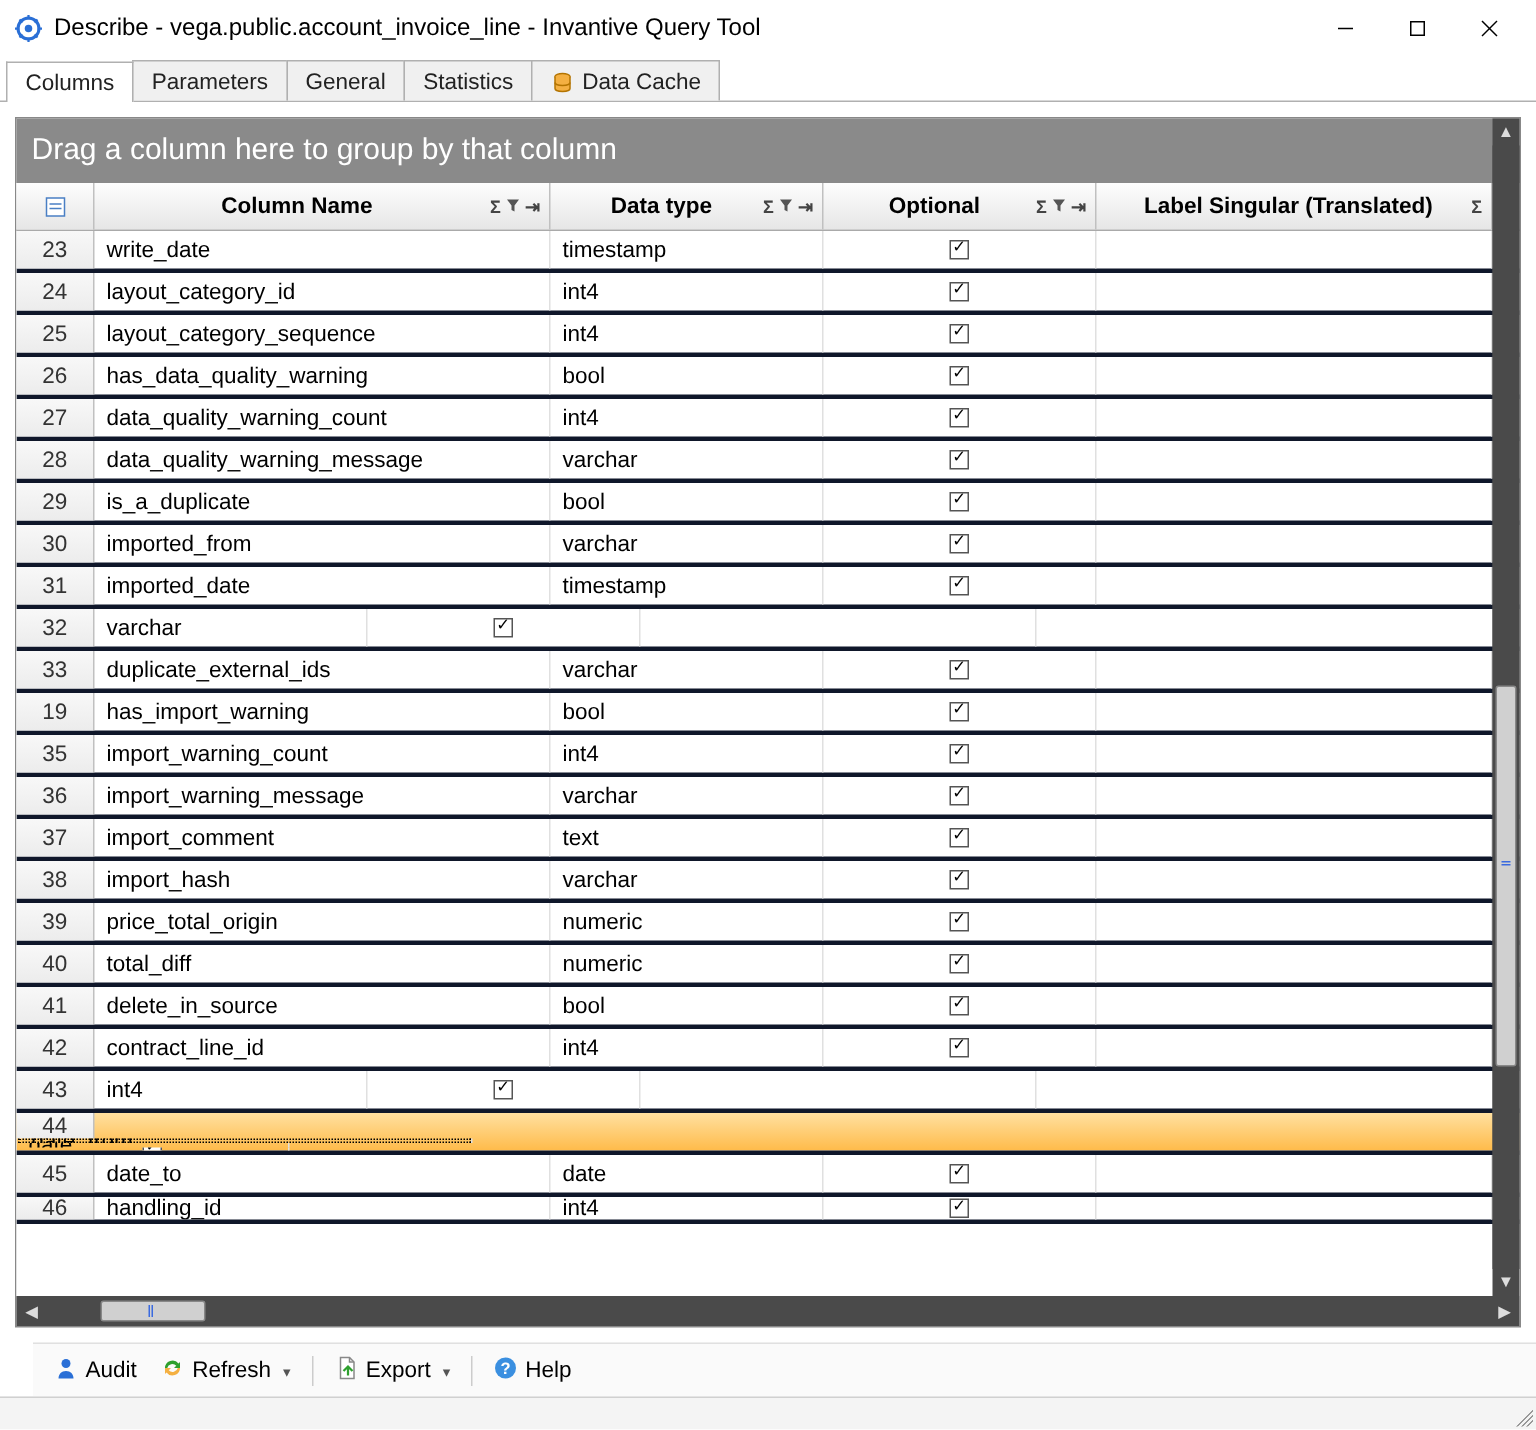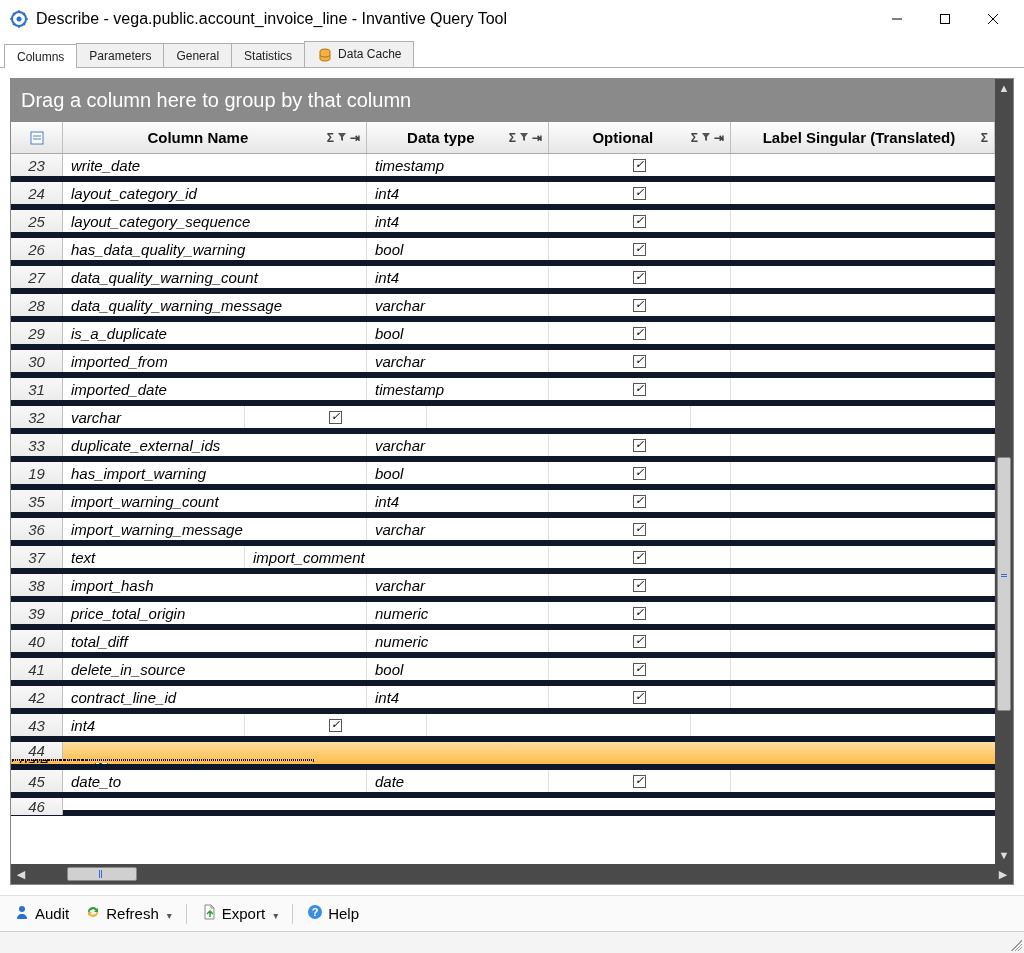--- a/index.html
+++ b/index.html
@@ -47,23 +47,23 @@
     background: #fff;
     border-bottom: 1px solid #b0b0b0;
   }
   .tab {
     padding: 5px 12px 4px 12px;
     border: 1px solid #b0b0b0;
     border-bottom: none;
     background: #f0f0f0;
     margin-right: -1px;
     position: relative;
-    font-size: 12px;
+    font-size: 15px;
     color: #222;
-    display: inline-flex; align-items: flex-start; gap: 5px;
+    display: inline-flex; align-items: flex-end; gap: 5px;
   }
   .tab.active {
     background: #fff;
     z-index: 2;
     top: 1px;
   }
   .tab .tab-icon {
     width: 16px; height: 16px;
     display: inline-flex; align-items:center; justify-content:center;
   }
@@ -111,24 +111,23 @@
     border-right:1px solid #c0c0c0;
   }
   .grid-body {
     flex: 1; overflow: hidden;
     background: #fff;
     position: relative;
   }
   .grid-row {
     display: flex;
     height: 28px;
-    border-bottom: 6px solid #0f172a;
+    border-bottom: 3px solid #0f172a;
     font-size: 15px;
     align-items: stretch;
-    font-style: italic;
   }
   .grid-row.selected {
     background: linear-gradient(#ffe0a0,#ffbb4a);
     flex-direction: column;
   }
   .grid-row.selected .cell-name {
     outline: 1px dotted #000;
     outline-offset: -2px;
     padding-left: 10px;
   }
@@ -198,20 +197,21 @@
     border-left:3px double #3a6adf;
   }
   
   .bottombar {
     height: 36px;
     display:flex; align-items:center;
     padding: 0 8px;
     gap: 4px;
     border-top:1px solid #e0e0e0;
     background:#fafafa;
+    margin-left:22px;
   }
   .tool-btn {
     display:inline-flex; align-items:center; gap:5px;
     padding:3px 6px;
     font-size:15px;
   }
   .tool-btn .drop::after { content:"▾"; font-size:10px; color:#555; margin-left:3px;}
   .sep { width:1px; height:20px; background:#ccc; margin:0 4px; }
   .statusbar {
     height:22px; border-top:1px solid #d0d0d0;
@@ -453,22 +453,22 @@
           <div class="row-num">36</div>
           <div class="cell cell-name">import_warning_message</div>
           <div class="cell cell-type">varchar</div>
           <div class="cell cell-opt">
             <span class="chk"></span>
           </div>
           <div class="cell cell-label"></div>
         </div>
         <div class="grid-row">
           <div class="row-num">37</div>
+          <div class="cell cell-name">import_comment</div>
           <div class="cell cell-type">text</div>
-          <div class="cell cell-name">import_comment</div>
           <div class="cell cell-opt">
             <span class="chk"></span>
           </div>
           <div class="cell cell-label"></div>
         </div>
         <div class="grid-row">
           <div class="row-num">38</div>
           <div class="cell cell-name">import_hash</div>
           <div class="cell cell-type">varchar</div>
           <div class="cell cell-opt">
@@ -531,22 +531,23 @@
         </div>
         <div class="grid-row">
           <div class="row-num">45</div>
           <div class="cell cell-name">date_to</div>
           <div class="cell cell-type">date</div>
           <div class="cell cell-opt">
             <span class="chk"></span>
           </div>
           <div class="cell cell-label"></div>
         </div>
-        <div class="grid-row" style="height: 18px; flex-direction: column;">
+        <div class="grid-row" style="height: 18px;">
           <div class="row-num">46</div>
+          <div class="cell cell-name">handling_id</div>
           <div class="cell cell-type">int4</div>
           <div class="cell cell-opt">
             <span class="chk"></span>
           </div>
           <div class="cell cell-label"></div>
         </div>
       </div>
 
     <div class="vscroll">
       <div class="arrow">▲</div>

